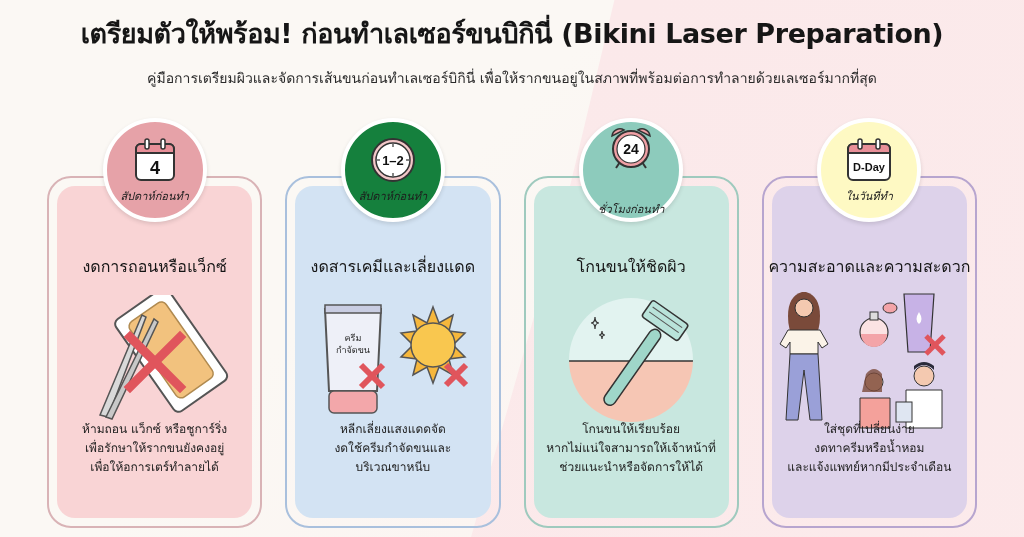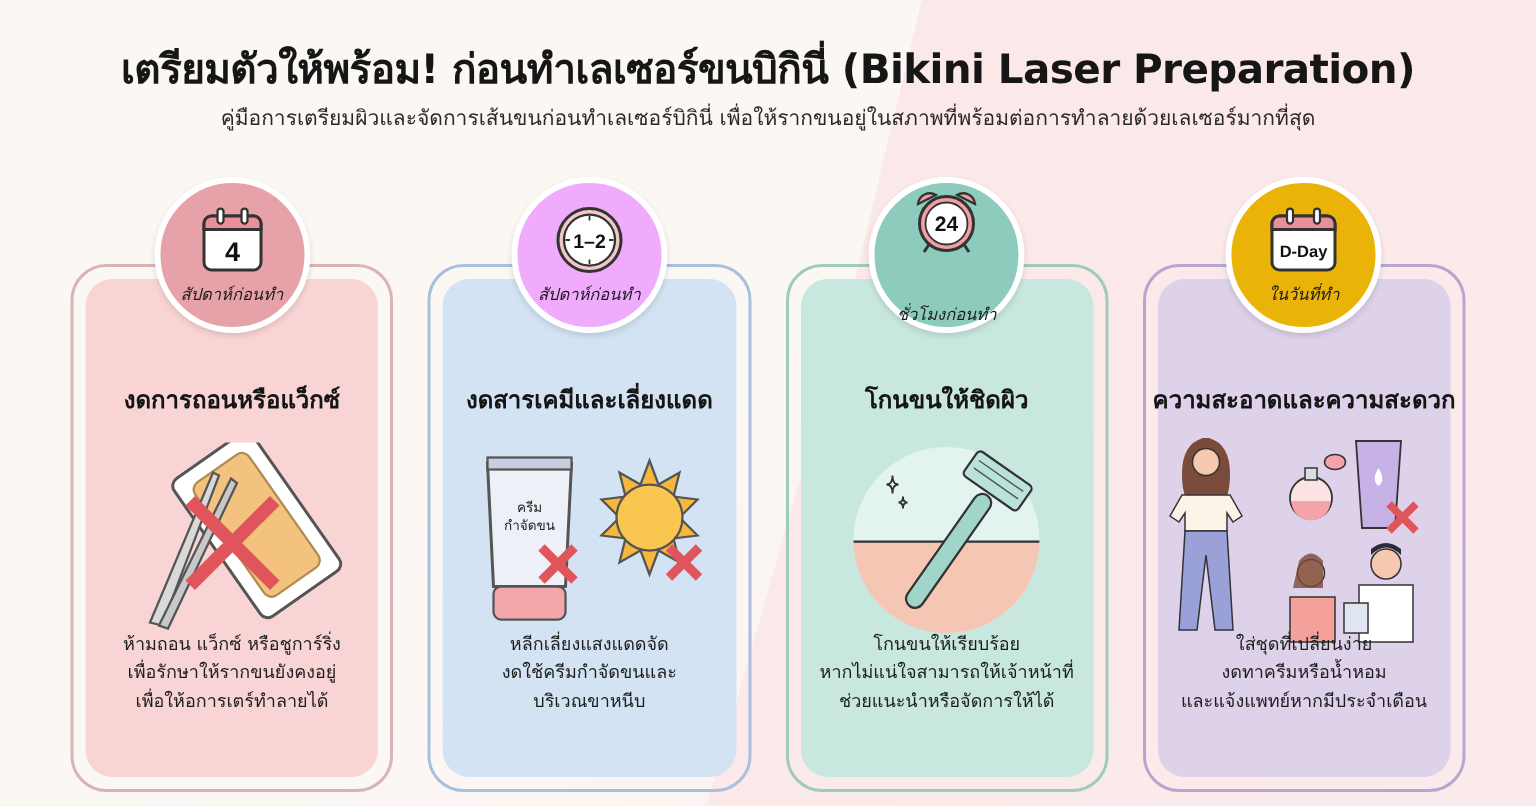--- a/index.html
+++ b/index.html
@@ -13,54 +13,54 @@
   .bg-shape {
     position: absolute; inset: 0;
     background: #fbe9ea;
     clip-path: polygon(60% 0, 100% 0, 100% 100%, 46% 100%, 55% 40%);
   }
   .bg-shape2 {
     position: absolute; inset: 0;
     background: linear-gradient(135deg, rgba(251,248,244,0) 40%, rgba(252,235,236,0.6) 100%);
   }
   .header { position: absolute; top: 0; left: 0; width: 1024px; text-align: center; z-index: 2; }
-  .title { margin-top: 24px; font-size: 27px; font-weight: bold; letter-spacing: -0.4px; color: #161616; }
-  .subtitle { margin-top: 0; font-size: 14px; color: #2a2a2a; }
+  .title { margin-top: 12px; font-size: 27px; font-weight: bold; letter-spacing: -0.4px; color: #161616; }
+  .subtitle { margin-top: 12px; font-size: 14px; color: #2a2a2a; }
 
   .cards { position: absolute; top: 118px; left: 47px; width: 930px; height: 415px; display: flex; gap: 23px; z-index: 2; }
   .card { position: relative; width: 216px; height: 410px; }
   .card-frame {
     position: absolute; top: 58px; left: 0; right: 0; bottom: 0;
     border-radius: 24px; border: 2px solid; padding: 8px;
   }
   .card-inner { width: 100%; height: 100%; border-radius: 18px; }
   .badge {
     position: absolute; top: 0; left: 50%; transform: translateX(-50%);
     width: 104px; height: 104px; border-radius: 50%;
     border: 4px solid #ffffff; box-shadow: 0 2px 4px rgba(0,0,0,0.12);
     display: flex; flex-direction: column; align-items: center; justify-content: center;
   }
   .badge-label { font-size: 11px; color: #1d1d1d; margin-top: 2px; font-style: italic; }
   .badge-icon { width: 50px; height: 50px; }
-  .heading { position: absolute; top: 136px; left: 0; right: 0; text-align: center; font-size: 16px; font-weight: bold; color: #151515; }
+  .heading { position: absolute; top: 136px; left: 0; right: 0; text-align: center; font-size: 16px; font-weight: normal; color: #151515; }
   .illus { position: absolute; top: 172px; left: 0; right: 0; height: 140px; display: flex; justify-content: center; align-items: center; }
   .desc { position: absolute; top: 302px; left: 6px; right: 6px; text-align: center; font-size: 12px; line-height: 19px; color: #1d1d1d; }
 
   .c1 .card-frame { border-color: #d9b3b6; }
   .c1 .card-inner { background: #f9d4d5; }
   .c1 .badge { background: #e6a2a8; }
   .c2 .card-frame { border-color: #a9c0dd; }
   .c2 .card-inner { background: #d3e3f3; }
-  .c2 .badge { background: #f0abfc; }
+  .c2 .badge { background: #15803d; }
   .c3 .card-frame { border-color: #9fcabe; }
   .c3 .card-inner { background: #c8e7df; }
   .c3 .badge { background: #8dcbbc; justify-content: space-between; }
   .c4 .card-frame { border-color: #b7a5cf; }
   .c4 .card-inner { background: #ddd2ea; }
-  .c4 .badge { background: #eab308; }
+  .c4 .badge { background: #fef9c3; }
 </style>
 </head>
 <body>
 
 <div class="bg-shape"></div>
 <div class="bg-shape2"></div>
 
 <div class="header">
   <div class="title">เตรียมตัวให้พร้อม! ก่อนทำเลเซอร์ขนบิกินี่ (Bikini Laser Preparation)</div>
   <div class="subtitle">คู่มือการเตรียมผิวและจัดการเส้นขนก่อนทำเลเซอร์บิกินี่ เพื่อให้รากขนอยู่ในสภาพที่พร้อมต่อการทำลายด้วยเลเซอร์มากที่สุด</div>

